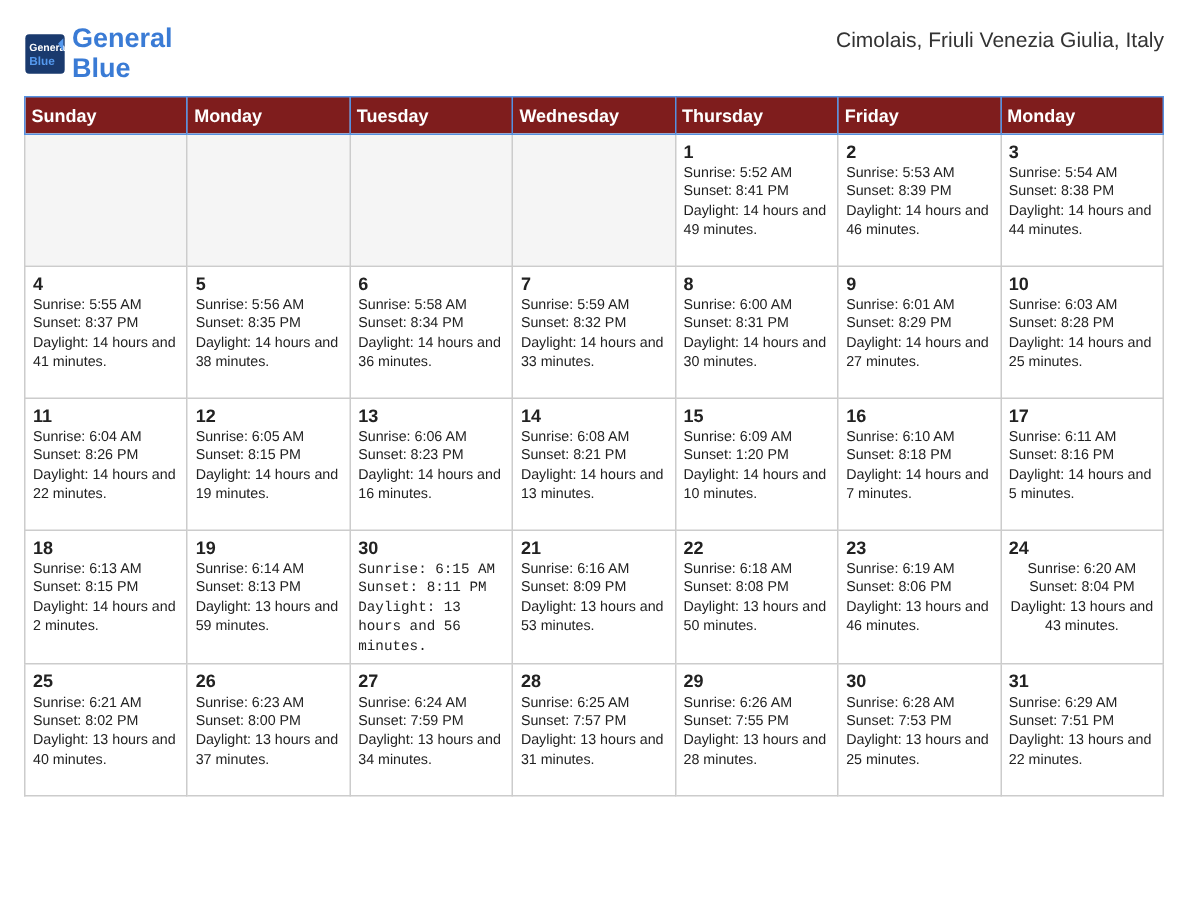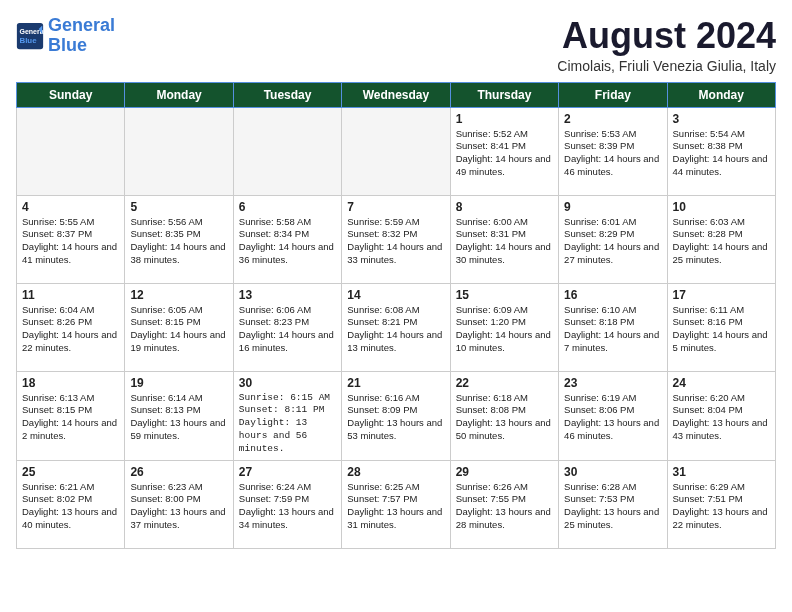--- a/index.html
+++ b/index.html
@@ -43,26 +43,26 @@
       font-size: 14px;
       color: #333;
       margin-top: 2px;
     }
     table {
       width: 100%;
       border-collapse: collapse;
       table-layout: fixed;
     }
     th {
-      background: #14532d;
+      background: #7f1d1d;
       color: #fff;
       font-size: 12px;
       font-weight: bold;
       padding: 5px 4px;
-      text-align: center;
+      text-align: left;
       border: 1px solid #5590e0;
     }
     td {
       border: 1px solid #ccc;
       vertical-align: top;
       padding: 4px 5px;
       font-size: 10px;
       color: #222;
       height: 88px;
       background: #fff;
@@ -92,21 +92,20 @@
       <polygon points="26,8 30,4 30,14" fill="#5599ee"></polygon>
     </svg>
     <div>
       <div class="logo-text">
         <span>General</span><br>
         <span style="color:#3a7bd5">Blue</span>
       </div>
     </div>
   </div>
   <div class="title-block">
-    <div class="month-year">August 2024</div>
     <div class="location">Cimolais, Friuli Venezia Giulia, Italy</div>
   </div>
 </div>
 
 <table>
   <thead>
     <tr id="header-row">
         <th>Sunday</th>
         <th>Monday</th>
         <th>Tuesday</th>
@@ -261,21 +260,21 @@
 Daylight: 13 hours and 50 minutes.</div>
         </td>
         <td>
           <span class="day-num">23</span>
           <div class="cell-text" style="white-space: pre-line;">Sunrise: 6:19 AM
 Sunset: 8:06 PM
 Daylight: 13 hours and 46 minutes.</div>
         </td>
         <td>
           <span class="day-num">24</span>
-          <div class="cell-text" style="white-space: pre-line;">Sunrise: 6:20 AM
+          <div class="cell-text" style="white-space: pre-line; text-align: center;">Sunrise: 6:20 AM
 Sunset: 8:04 PM
 Daylight: 13 hours and 43 minutes.</div>
         </td>
       </tr>
       <tr>
         <td>
           <span class="day-num">25</span>
           <div class="cell-text" style="white-space: pre-line;">Sunrise: 6:21 AM
 Sunset: 8:02 PM
 Daylight: 13 hours and 40 minutes.</div>

